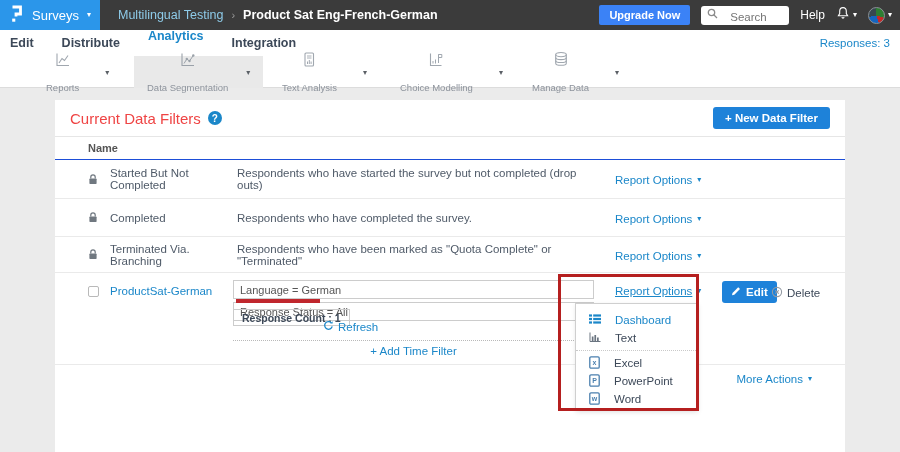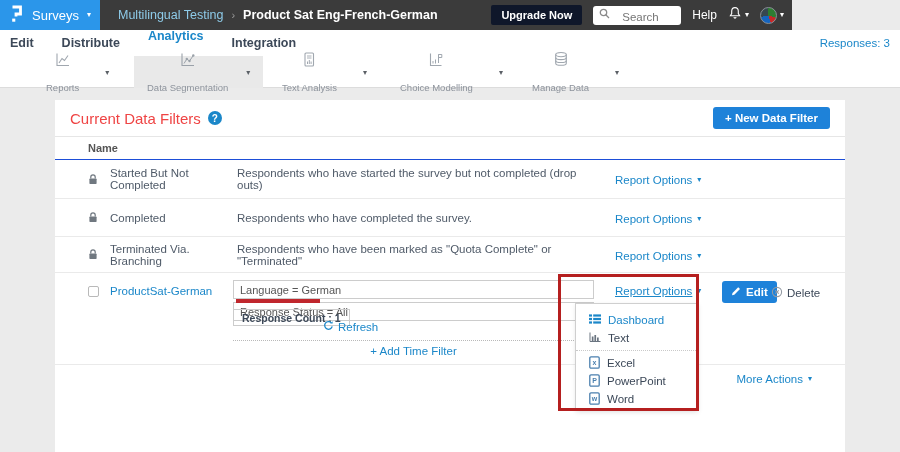--- a/index.html
+++ b/index.html
@@ -1,30 +1,30 @@
 <!DOCTYPE html>
 <html><head>
 <meta charset="utf-8">
 <style>
   * { margin:0; padding:0; box-sizing:border-box; }
   body { background:#ebebeb; font-family:"Liberation Sans", sans-serif; }
   .screen { position:relative; width:900px; height:452px; overflow:hidden; background:#ebebeb; }
 
   
-  .topbar { position:absolute; left:0; top:0; width:792px; height:30px; background:#3b3b3b; display:flex; align-items:center; }
+  .topbar { position:absolute; left:0; top:0; width:900px; height:30px; background:#3b3b3b; display:flex; align-items:center; }
   .brand { width:100px; height:30px; background:#2b96ea; display:flex; align-items:center; padding-left:9px; gap:8px; cursor:pointer; }
   .brand-label { color:#fff; font-size:13px; }
   .caret { font-size:8px; line-height:1; }
   .brand .caret { color:#fff; }
   .crumbs { display:flex; align-items:center; gap:8px; margin-left:18px; font-size:12.5px; white-space:nowrap; }
   .crumb-folder { color:#8ecbe9; }
   .crumb-sep { color:#9a9a9a; font-size:11px; }
   .crumb-survey { color:#fff; font-weight:600; }
   .top-right { margin-left:auto; display:flex; align-items:center; gap:11px; padding-right:8px; }
-  .upgrade-btn { background:#0f172a; color:#fff; font-size:11px; font-weight:700; padding:4px 10px; border-radius:2px; border:none; font-family:inherit; cursor:pointer;margin-left:48px; }
+  .upgrade-btn { background:#3b82f6; color:#fff; font-size:11px; font-weight:700; padding:4px 10px; border-radius:2px; border:none; font-family:inherit; cursor:pointer;margin-left:48px; }
   .search-box { display:flex; align-items:flex-end; background:#fff; border-radius:3px; height:19px; width:88px; padding:2px 6px; gap:12px; }
   .search-box input { border:none; outline:none; width:62px; font-size:11.5px; color:#444; background:transparent; font-family:inherit; }
   .help-label { color:#fff; font-size:12px; cursor:pointer; }
   .iconbtn { display:flex; align-items:center; gap:3px; color:#fff; cursor:pointer; }
   .avatar { width:17px; height:17px; border-radius:50%; border:1px solid #8b9298;
             background: conic-gradient(#2e7d32 0 30%, #c62828 30% 45%, #1565c0 45% 72%, #37474f 72% 100%); }
 
   
   .navbar { position:absolute; left:0; top:30px; width:900px; height:26px; background:#fff; display:flex; align-items:center; gap:28px; padding:0 10px; }
   .nav-link { font-size:12.5px; font-weight:700; color:#3c4858; cursor:pointer; }
@@ -69,21 +69,21 @@
   #crit1 { top:7px; }
   #crit2 { top:29px; }
   .red-underline { position:absolute; left:181px; top:26px; width:84px; height:4px; background:#c0272d; z-index:3; }
   .count-box { position:absolute; left:178px; top:36px; height:17px; border:1px solid #ccc; display:flex; align-items:center; padding:0 8px; font-size:10.5px; font-weight:700; color:#3c4858; }
   .refresh-link { position:absolute; left:268px; top:47px; display:flex; align-items:center; gap:4px; color:#1b87c9; font-size:11.5px; cursor:pointer; }
   .dotted-sep { position:absolute; left:178px; top:67px; width:361px; border-top:1px dotted #b9b9b9; }
   .add-time { position:absolute; left:178px; top:72px; width:361px; text-align:center; color:#1b87c9; font-size:11.5px; cursor:pointer; }
   .row4 .report-link { position:absolute; left:560px; top:12px; }
   .row4 .report-link .lbl { text-decoration:underline; }
   .dropdown { position:absolute; left:520px; top:30px; width:122px; height:107px; background:#fff; border:1px solid #cfcfcf; box-shadow:1px 2px 5px rgba(0,0,0,.13); z-index:4; padding-top:7px; }
-  .dd-item { display:flex; align-items:center; gap:7px; height:18px; padding-left:13px; font-size:11.5px; color:#3c4858; cursor:pointer; }
+  .dd-item { display:flex; align-items:center; gap:14px; height:18px; padding-left:13px; font-size:11.5px; color:#3c4858; cursor:pointer; }
   .dd-item.hl { color:#1b87c9; }
   .dd-sep { border-top:1px dotted #c9c9c9; margin:3px 0; }
   .edit-btn { position:absolute; left:667px; top:8px; background:#1e82d9; color:#fff; border:none; border-radius:3px; font-size:11.5px; font-weight:700; height:22px; padding:0 9px; display:flex; align-items:center; gap:5px; font-family:inherit; cursor:pointer; }
   .delete-link { position:absolute; left:716px; top:13px; display:flex; align-items:center; gap:4px; color:#3c4858; font-size:11.5px; cursor:pointer; }
   .red-box { position:absolute; left:503px; top:1px; width:141px; height:137px; border:3px solid #b51f1f; z-index:5; pointer-events:none; }
 
   .actions-row { position:relative; height:44px; }
   .more-actions { position:absolute; right:33px; top:8px; color:#1b87c9; font-size:11.5px; display:flex; align-items:center; gap:5px; cursor:pointer; }
   .more-actions .caret { color:#1b87c9; }
 </style>

